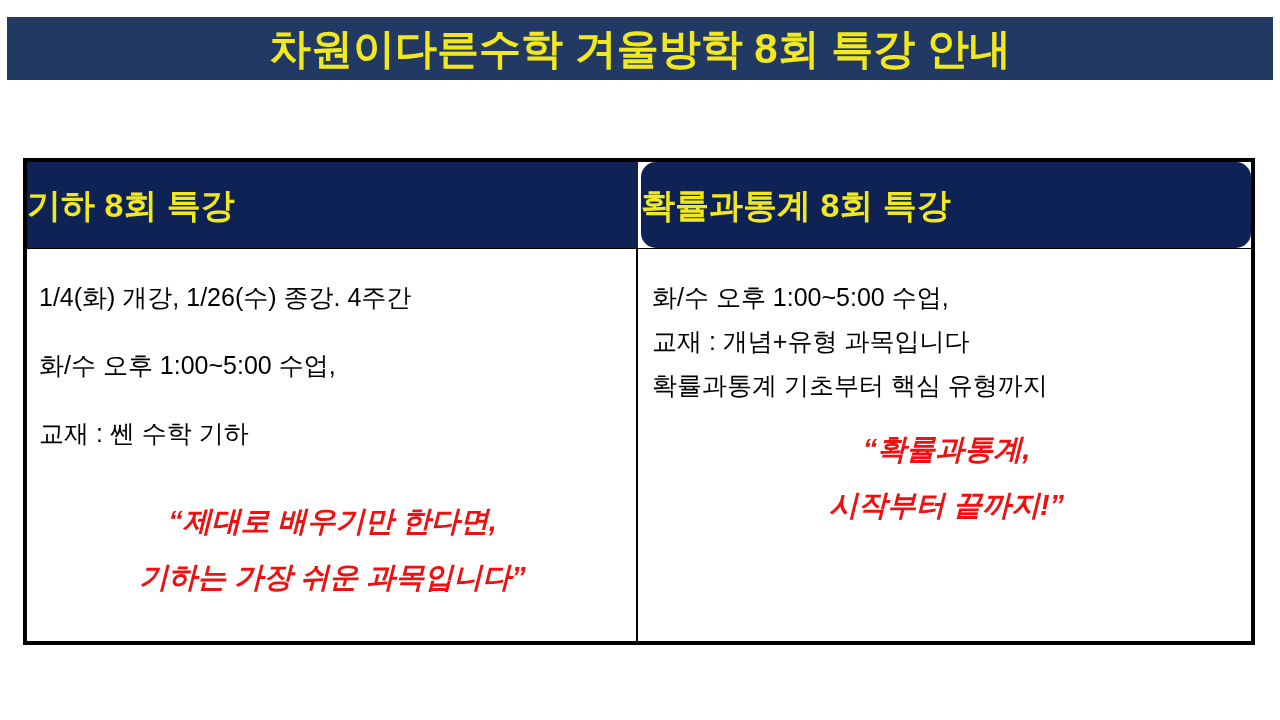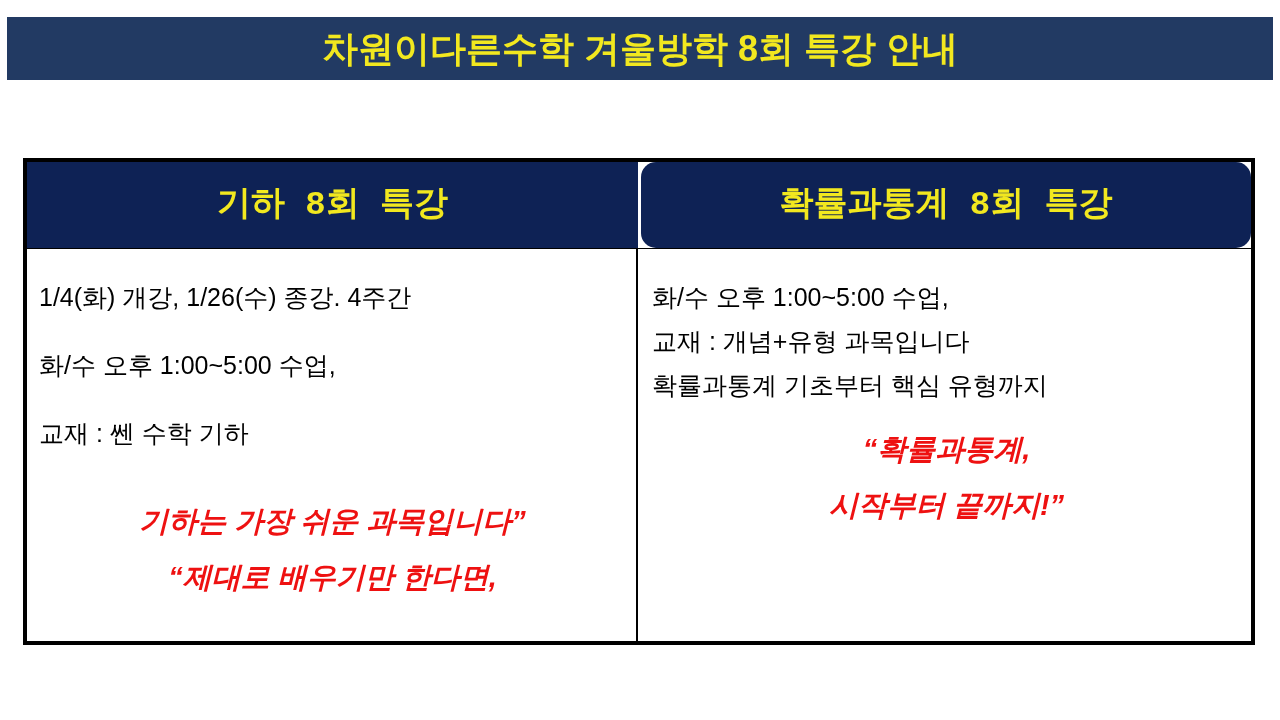--- a/index.html
+++ b/index.html
@@ -22,21 +22,21 @@
     top: 17px;
     width: 1266px;
     height: 63px;
     background: #223a63;
     display: flex;
     align-items: center;
     justify-content: center;
   }
   .banner-title {
     color: #f2e81f;
-    font-size: 36px;
+    font-size: 42px;
     font-weight: bold;
     letter-spacing: 0px;
     white-space: nowrap;
     line-height: 1;
   }
 
   
   .table {
     position: absolute;
     left: 23px;
@@ -53,23 +53,22 @@
   .header-row {
     display: flex;
     height: 86px;
     flex: 0 0 86px;
     background: #ffffff;
   }
   .header-cell {
     background: #0e2255;
     display: flex;
     align-items: center;
-    justify-content: center;
+    justify-content: flex-start;
     box-sizing: border-box;
-    font-family: Liberation Mono, monospace;
   }
   .header-cell.left  { width: 611px; }
   .header-cell.right { flex: 1 1 auto; border-radius: 15px; }
   .header-gap {
     width: 3px;
     background: #ffffff;
     flex: 0 0 3px;
   }
   .header-text {
     color: #f2e81f;
@@ -140,22 +139,22 @@
     </div>
   </div>
 
   <div class="body-row">
 
     <div class="body-cell left">
       <div class="info-line">1/4(화) 개강, 1/26(수) 종강. 4주간</div>
       <div class="info-line">화/수 오후 1:00~5:00 수업,</div>
       <div class="info-line">교재 : 쎈 수학 기하</div>
       <div class="quote-block">
+        <div class="quote-line">“제대로 배우기만 한다면,</div>
         <div class="quote-line">기하는 가장 쉬운 과목입니다”</div>
-        <div class="quote-line">“제대로 배우기만 한다면,</div>
       </div>
     </div>
 
     <div class="body-cell right">
       <div class="info-line">화/수 오후 1:00~5:00 수업,</div>
       <div class="info-line">교재 : 개념+유형 과목입니다</div>
       <div class="info-line">확률과통계 기초부터 핵심 유형까지</div>
       <div class="quote-block">
         <div class="quote-line">“확률과통계,</div>
         <div class="quote-line">시작부터 끝까지!”</div>

